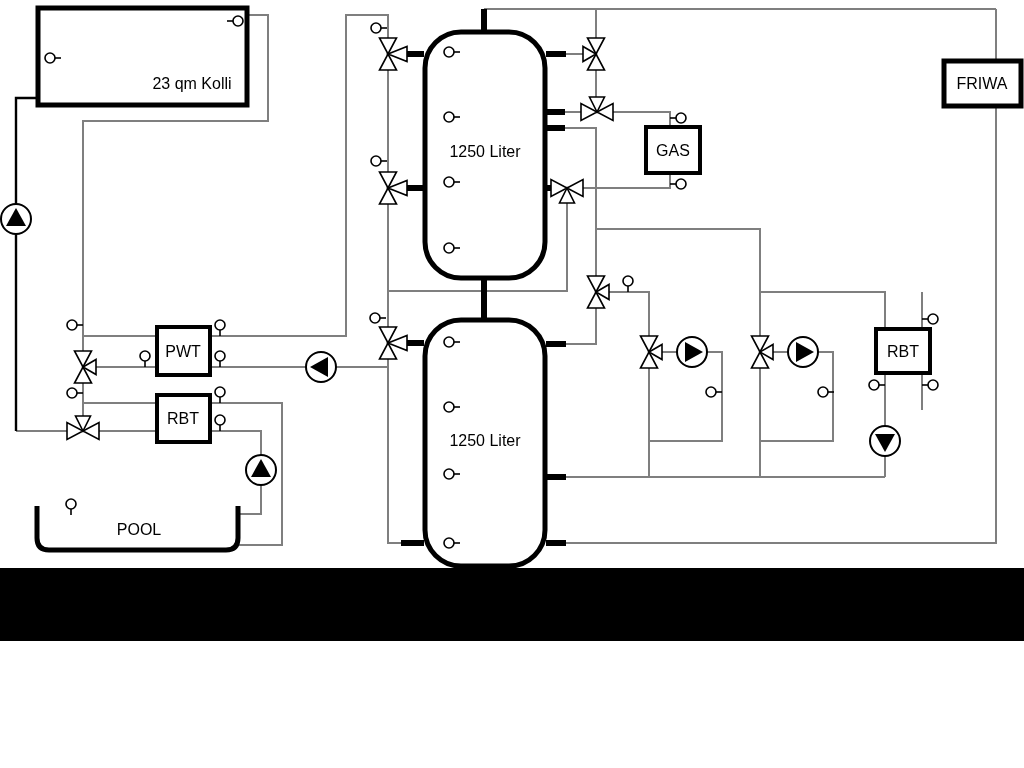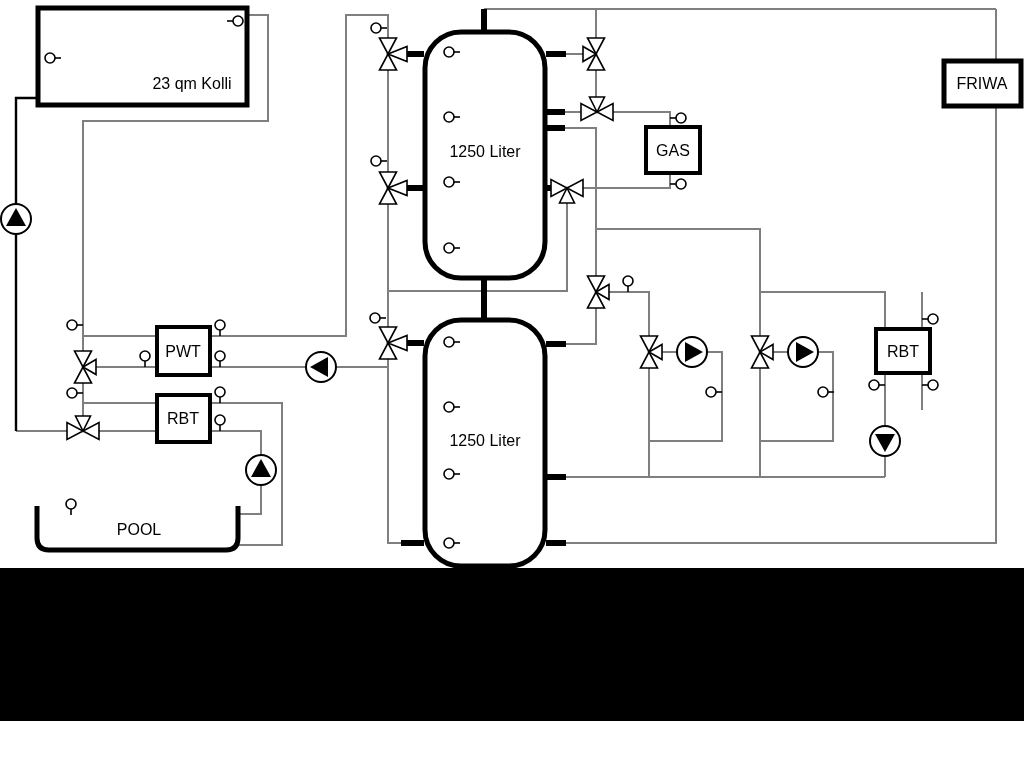--- a/index.html
+++ b/index.html
@@ -1,21 +1,21 @@
 <!DOCTYPE html>
 <html style="--ink: #000000; --line-color: #7f7f7f; --bg: #ffffff;"><head>
 <meta charset="utf-8">
 <style>
   :root{
     --ink:#000000;
     --line-color:#7f7f7f;
     --bg:#ffffff;
   }
   html,body{margin:0;padding:0;background:var(--bg);}
-  .stage{width:1024px;height:721px;position:relative;overflow:hidden;background:var(--bg);}
+  .stage{width:1024px;height:641px;position:relative;overflow:hidden;background:var(--bg);}
   svg{display:block;}
   .pipe{fill:none;stroke:var(--line-color);stroke-width:2;}
   .pipe-black{fill:none;stroke:var(--ink);stroke-width:2.4;}
   .stub{stroke:var(--ink);stroke-width:6;}
   .box{fill:var(--bg);stroke:var(--ink);}
   .pool-shape{fill:none;stroke:var(--ink);stroke-width:5;}
   .valve-tri{fill:var(--bg);stroke:var(--ink);stroke-width:1.6;stroke-linejoin:miter;}
   .pump-body{fill:var(--bg);stroke:var(--ink);stroke-width:2;}
   .pump-tri{fill:var(--ink);stroke:none;}
   .sensor-c{fill:var(--bg);stroke:var(--ink);stroke-width:1.6;}

